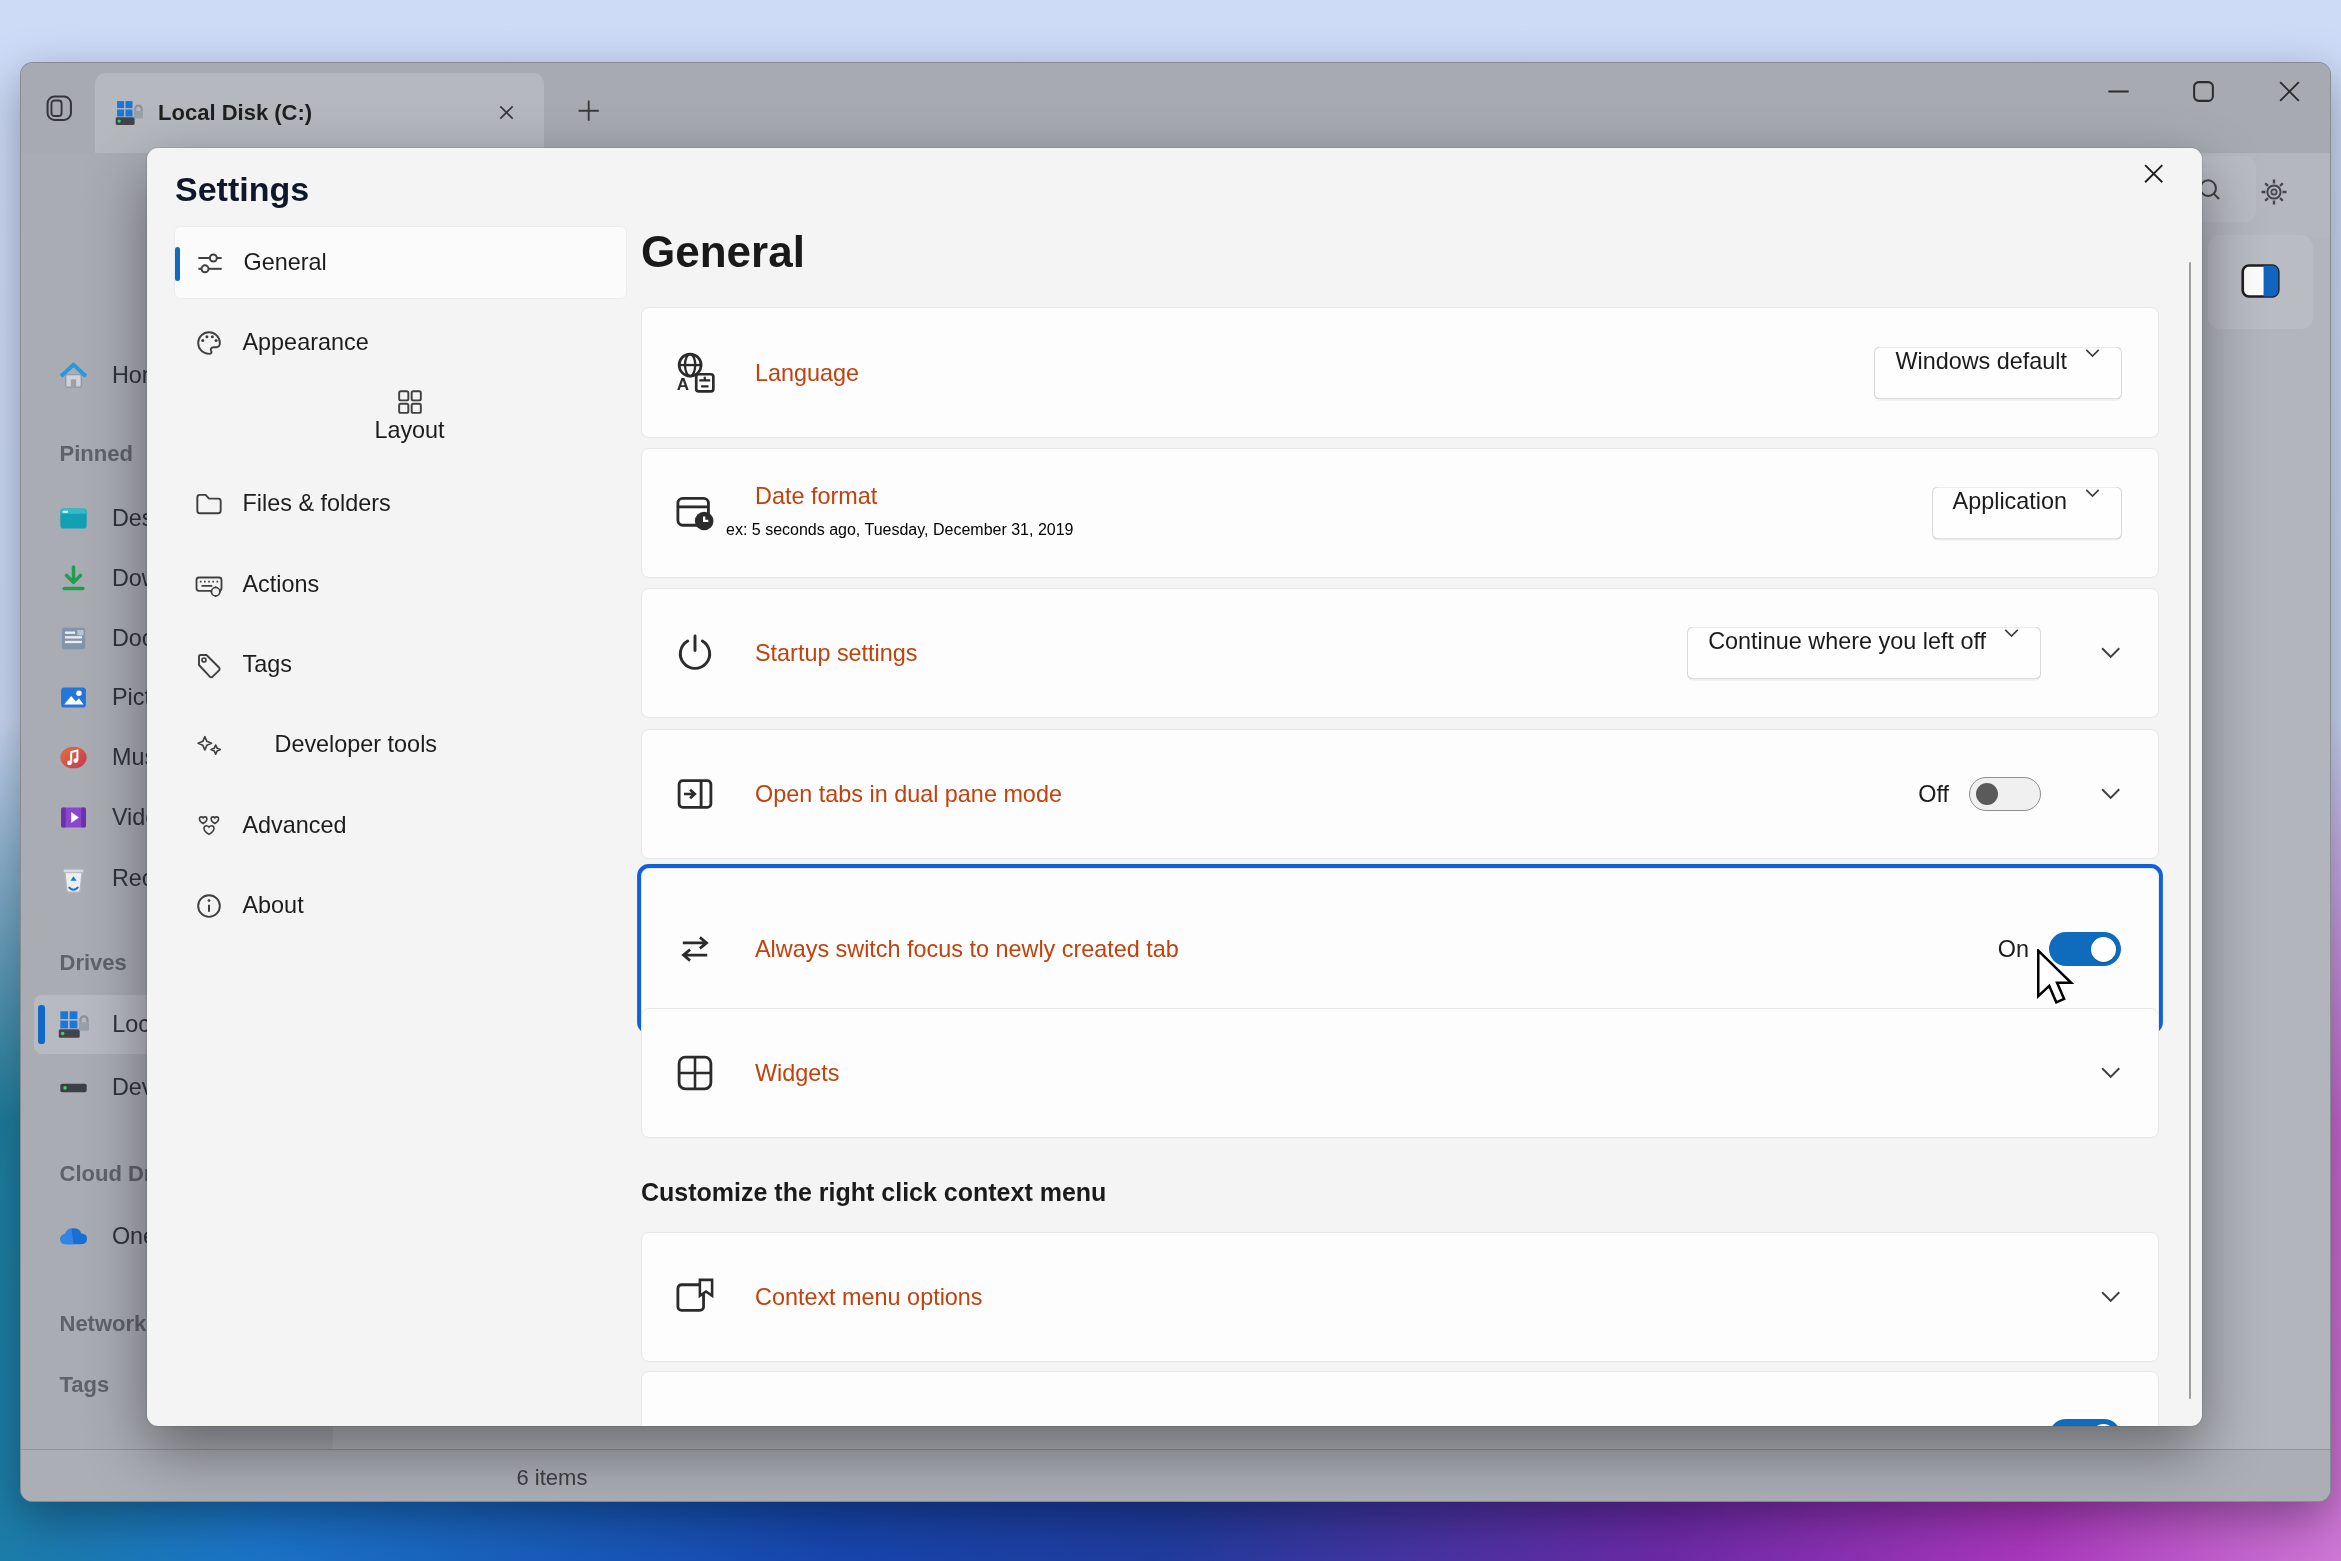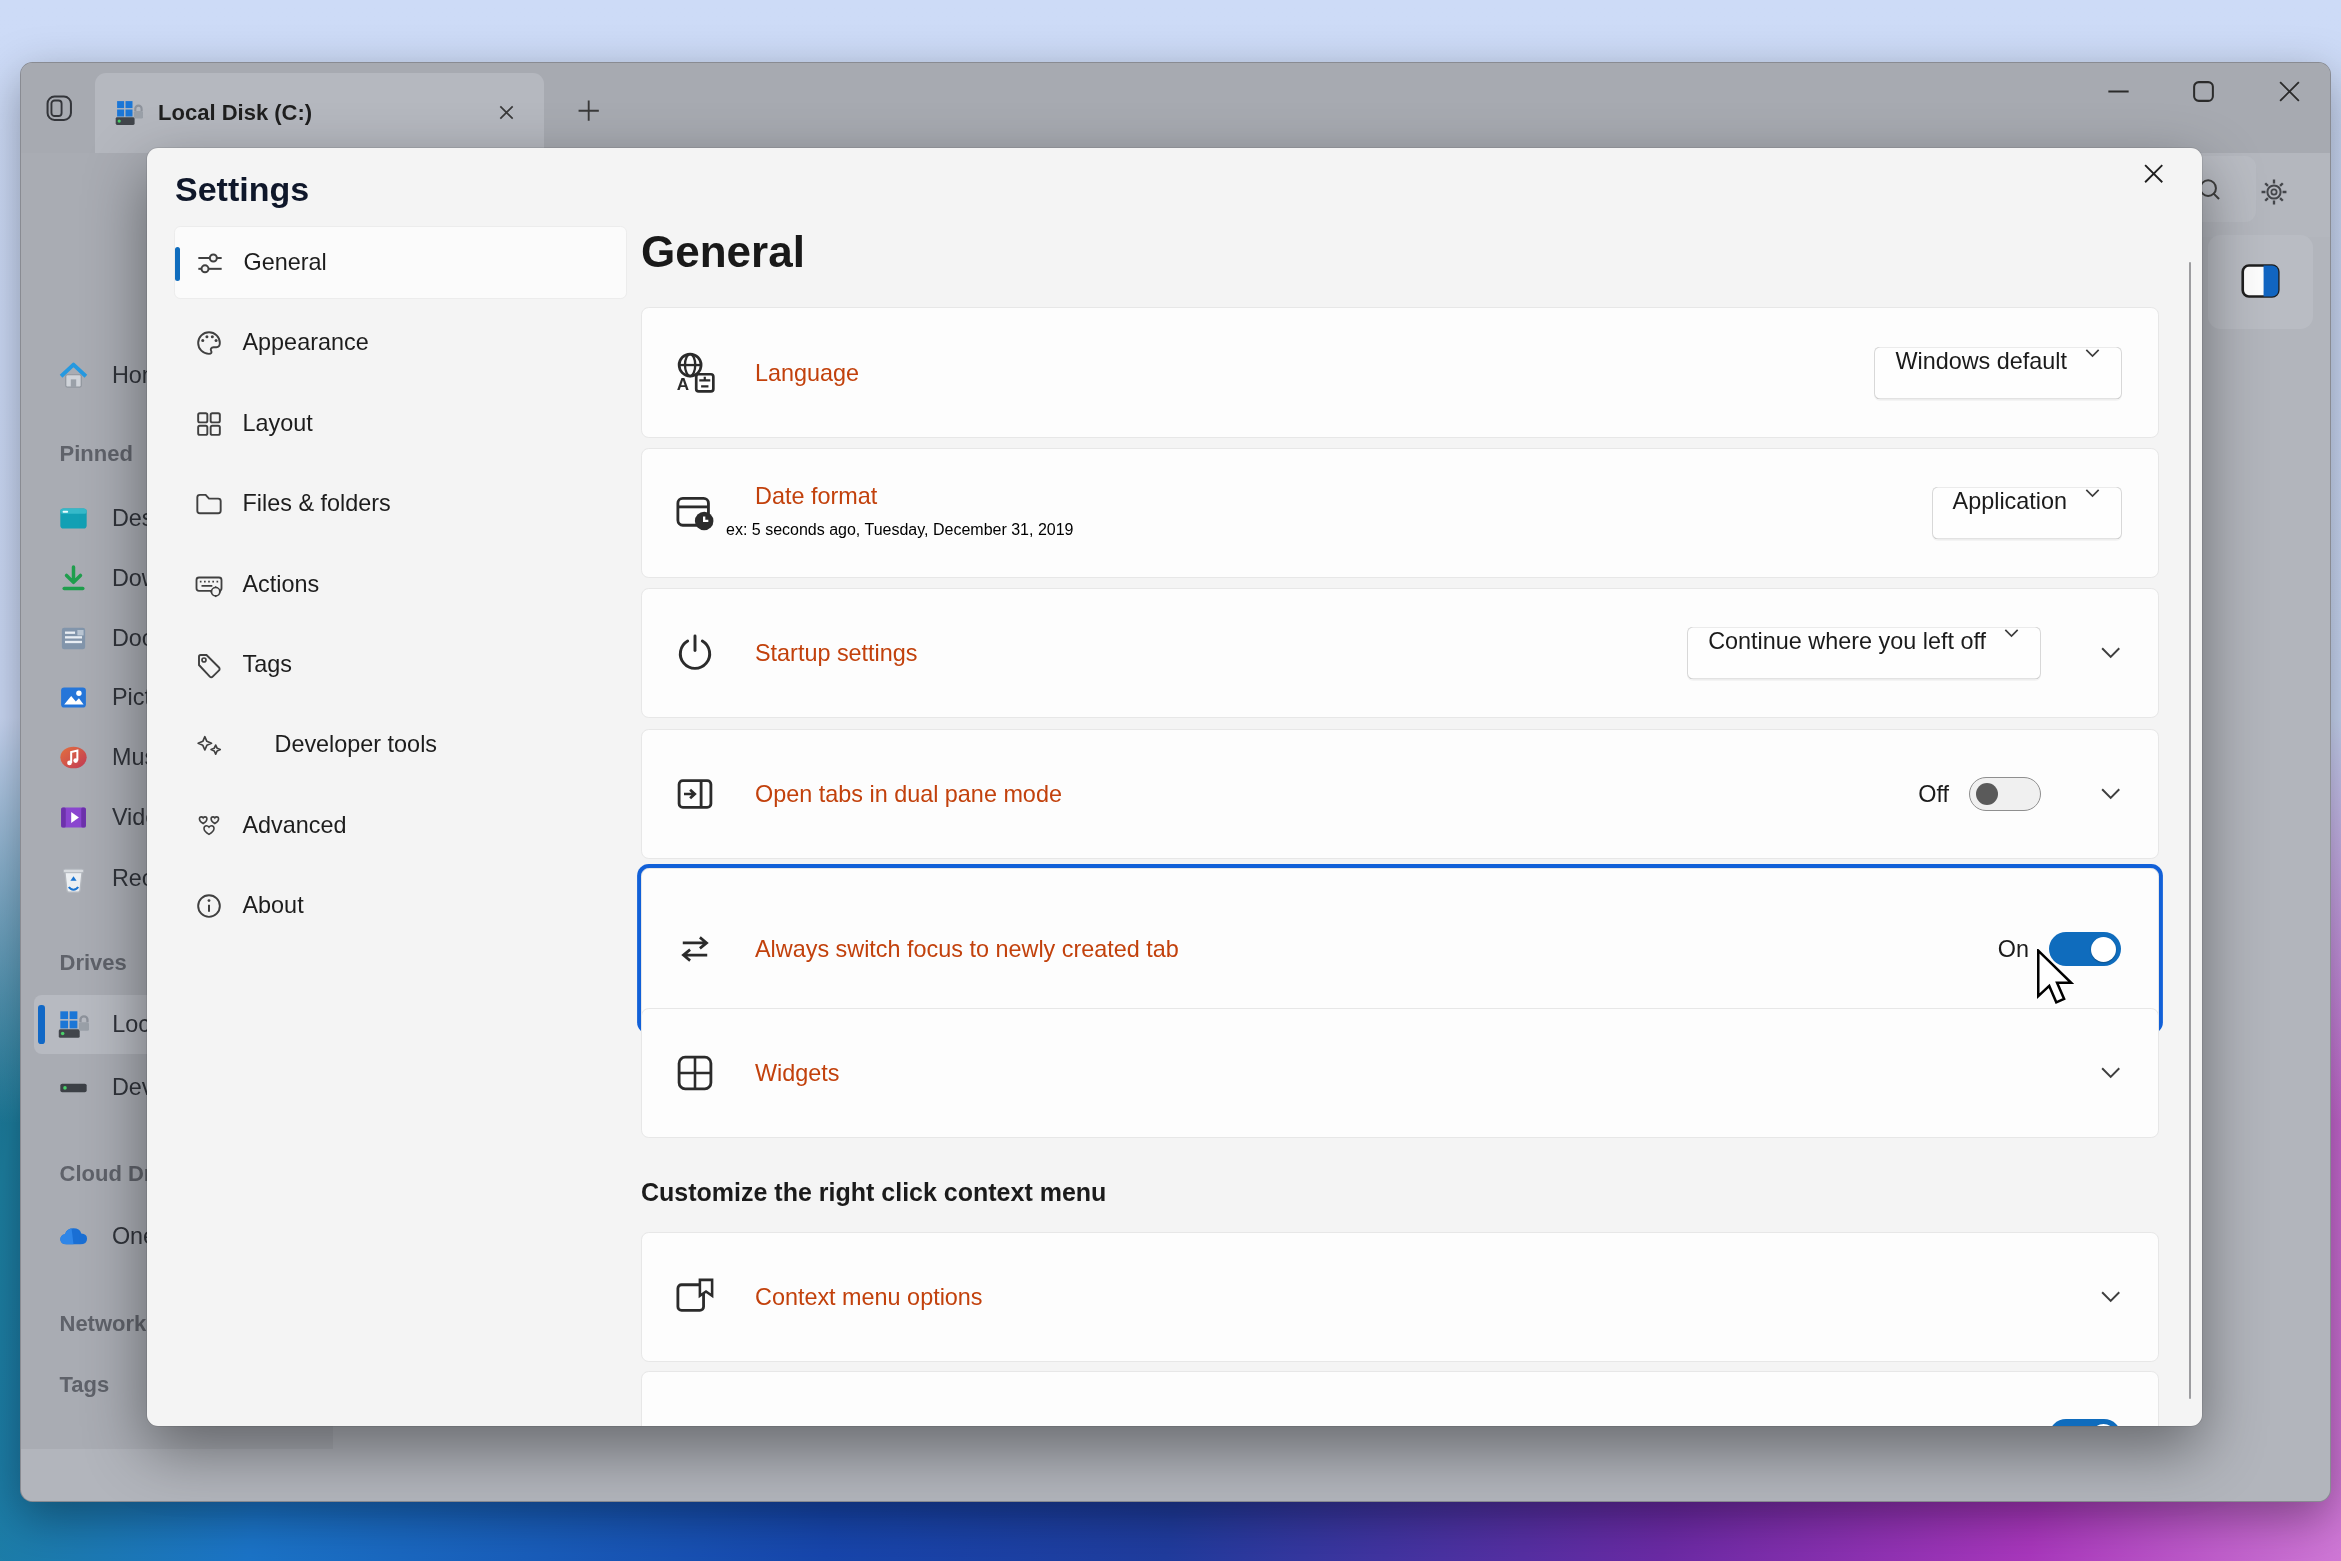--- a/index.html
+++ b/index.html
@@ -264,20 +264,23 @@
         <span class="sicon"><svg width="31" height="31" viewBox="0 0 40 40">
             <path d="M11 30 q-8 0 -8 -6.5 q0 -5.5 6 -6.5 q2.5 -7.5 11 -7.5 q8 0 10 6.5 q7.5 0.5 7.5 6.8 q0 7.2 -9 7.2 Z" fill="#1a6fd4"></path>
             <path d="M11 30 q-8 0 -8 -6.5 q0 -5.5 6 -6.5 q2 -6 8.5 -7.2 L20 30 Z" fill="#2f86e8"></path>
           </svg></span>
         <span class="slabel">OneDrive</span>
       </div>
       <div class="sgroup" style="top: 1149px;">Network</div>
       <div class="sgroup" style="top: 1210px;">Tags</div>
     </div>
 
+  <div class="statusbar">
+    <span class="status-text">6 items</span>
+  </div>
 </div>
 
 <div class="dialog">
   <div class="dlg-title">Settings</div>
   <div class="dlg-close">
     <svg width="23.4" height="23.4" viewBox="0 0 30 30">
         <path d="M4 4 L26 26 M26 4 L4 26" stroke="#1f1f1f" stroke-width="2.4"></path>
       </svg>
   </div>
 
@@ -294,21 +297,21 @@
       <div class="nav-item" style="top: 80px;">
         <span class="nicon"><svg width="30" height="30" viewBox="0 0 36 36">
             <path d="M18 5 a13 13 0 1 0 0 26 c2.8 0 3.6-1.8 2.6-3.4 c-1.2-2 0-4.6 2.8-4.6 h3.4 c2.4 0 4.2-1.6 4.2-5 A13 13 0 0 0 18 5 Z" fill="none" stroke="#404040" stroke-width="2.3"></path>
             <circle cx="10.5" cy="15" r="1.8" fill="#404040"></circle>
             <circle cx="15.5" cy="10.5" r="1.8" fill="#404040"></circle>
             <circle cx="22" cy="10.5" r="1.8" fill="#404040"></circle>
             <circle cx="26.5" cy="15" r="1.8" fill="#404040"></circle>
           </svg></span>
         <span class="nlabel">Appearance</span>
       </div>
-      <div class="nav-item" style="top: 161px;">
+      <div class="nav-item" style="top: 161px; flex-direction: column;">
         <span class="nicon"><svg width="30" height="30" viewBox="0 0 36 36">
             <g fill="none" stroke="#404040" stroke-width="2.3">
               <rect x="5" y="5" width="11" height="11" rx="2"></rect>
               <rect x="20" y="5" width="11" height="11" rx="2"></rect>
               <rect x="5" y="20" width="11" height="11" rx="2"></rect>
               <rect x="20" y="20" width="11" height="11" rx="2"></rect>
             </g>
           </svg></span>
         <span class="nlabel">Layout</span>
       </div>

